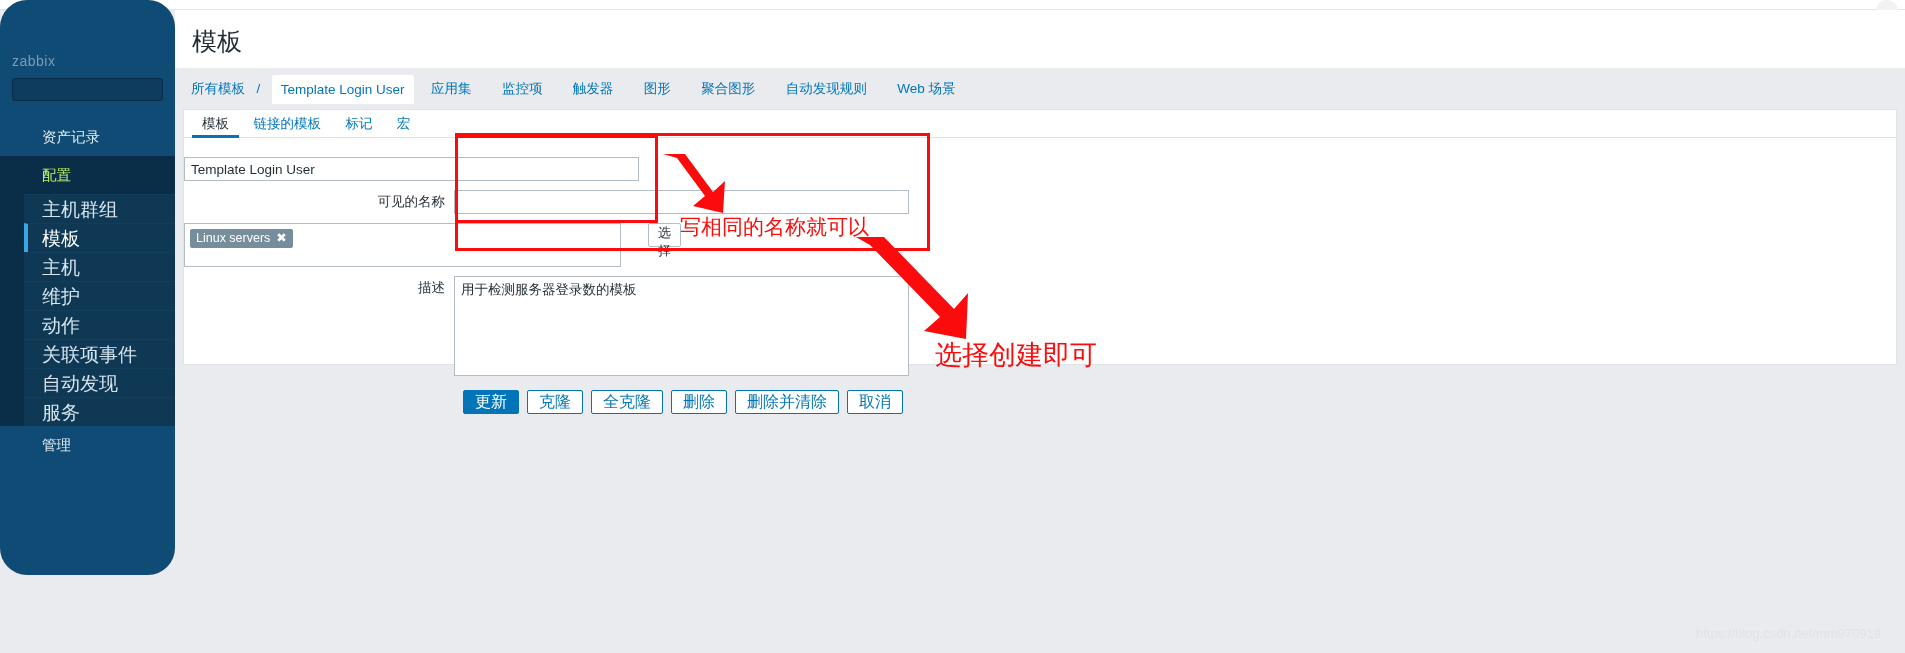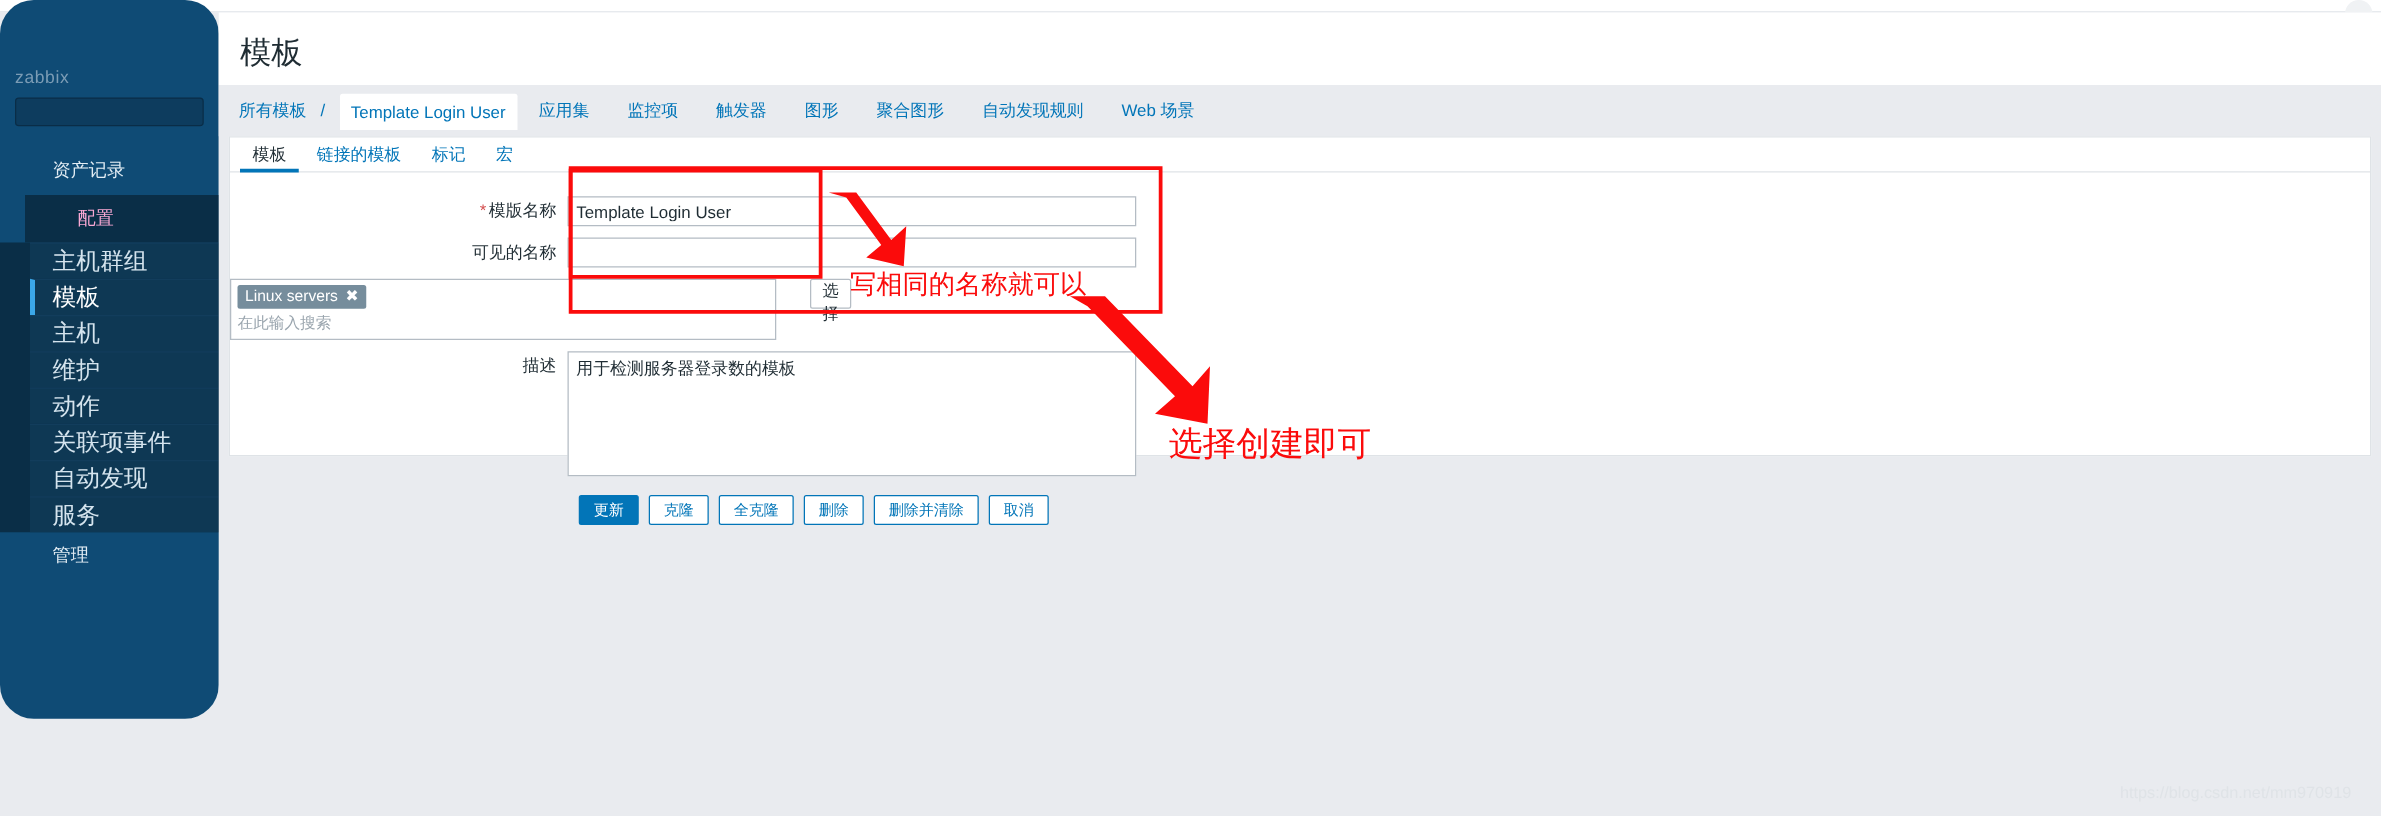--- a/index.html
+++ b/index.html
@@ -53,22 +53,21 @@
   }
   .sb-item {
     height: 38px; line-height: 38px;
     padding-left: 42px;
     font-size: 14.5px; color: #e3edf4;
     cursor: pointer;
     white-space: nowrap;
   }
   .sb-item.active {
     background: #0a2e47;
-    color: #f9a8d4;
-    margin-left: 20px;
+    color: #bef264;
   }
   .sb-sub-wrap { background: #0a2e47; }
   .sb-sub {
     height: 29px; line-height: 29px;
     margin-left: 24px;
     padding-left: 18px;
     font-size: 19px; color: #d5e4ee;
     border-top: 1px solid #123d5c;
     background: #0e3854;
     cursor: pointer;
@@ -237,21 +236,21 @@
   }
   .btnrow {
     display: flex;
     gap: 8px;
     padding-left: 279px;
     margin-top: 10px;
   }
   .btn {
     height: 24px;
     min-width: 46px;
-    font-size: 12px;
+    font-size: 16px;
     border-radius: 2px;
     border: 1px solid #0275b8;
     background: #ffffff;
     color: #0275b8;
     padding: 0 11px;
     font-family: "Liberation Sans", sans-serif;
     cursor: pointer;
     line-height: 22px;
   }
   .btn.primary {
@@ -341,42 +340,38 @@
       <div class="subtabs">
         <div class="subtab active">模板</div>
         <div class="subtab">链接的模板</div>
         <div class="subtab">标记</div>
         <div class="subtab">宏</div>
       </div>
 
       <div class="form">
 
         <div class="frow" style="margin-top:19px;">
-          <div class="flabel">
-            <span class="req">*</span><span>模版名称</span>
-          </div>
           <div class="fctl">
             <input class="inp" type="text" value="Template Login User" style="">
           </div>
         </div>
 
         <div class="frow" style="margin-top:9px;">
           <div class="flabel">可见的名称</div>
           <div class="fctl">
             <input class="inp" type="text" value="" style="">
           </div>
         </div>
 
         <div class="frow" style="margin-top:9px;">
           <div class="fctl">
             <div class="ms-box">
               <span class="chip">
                 <span>Linux servers</span><span class="x">✖</span>
               </span>
-              <div class="ms-ph">在此输入搜索</div>
             </div>
             <button class="btn-select">选择</button>
           </div>
         </div>
 
         <div class="frow" style="margin-top:9px;">
           <div class="flabel">描述</div>
           <div class="fctl">
             <textarea class="ta" style="">用于检测服务器登录数的模板</textarea>
           </div>

